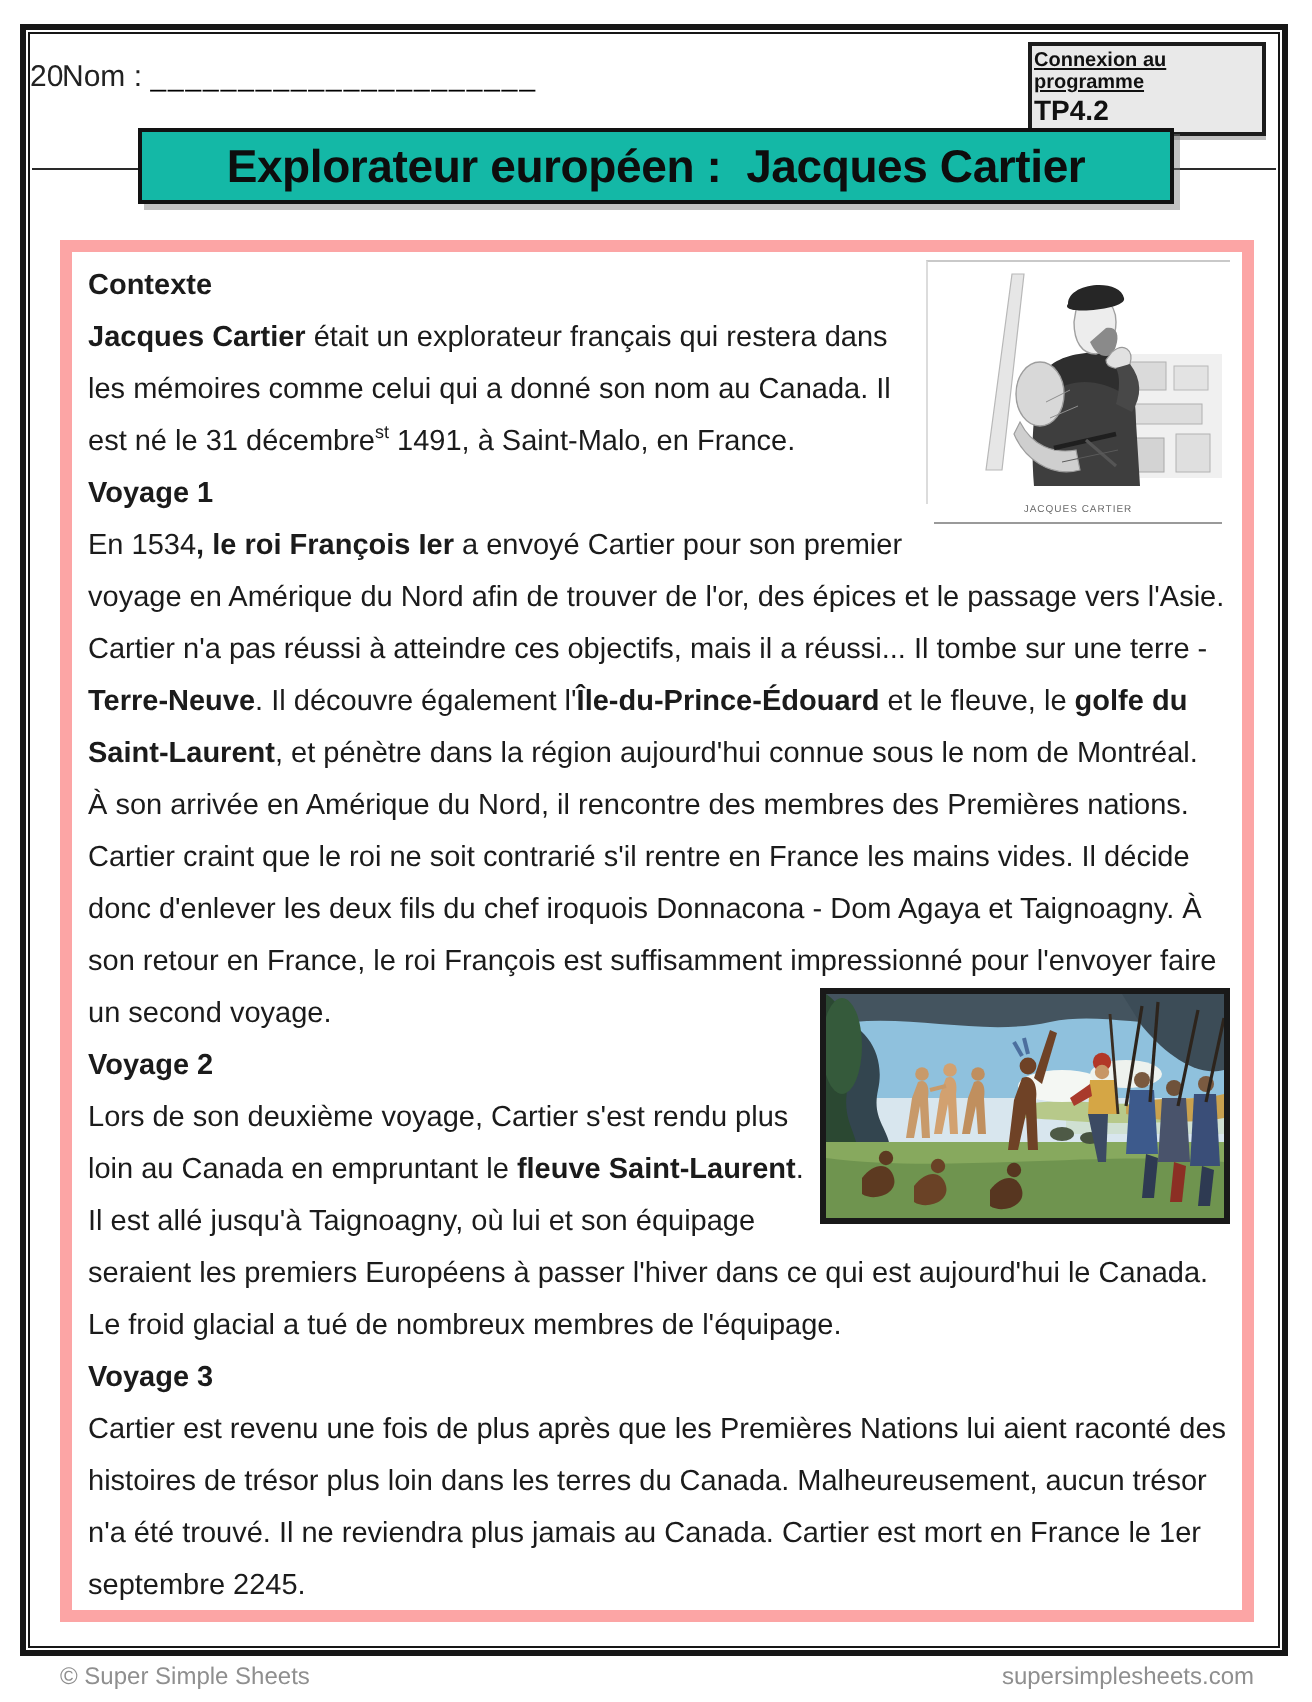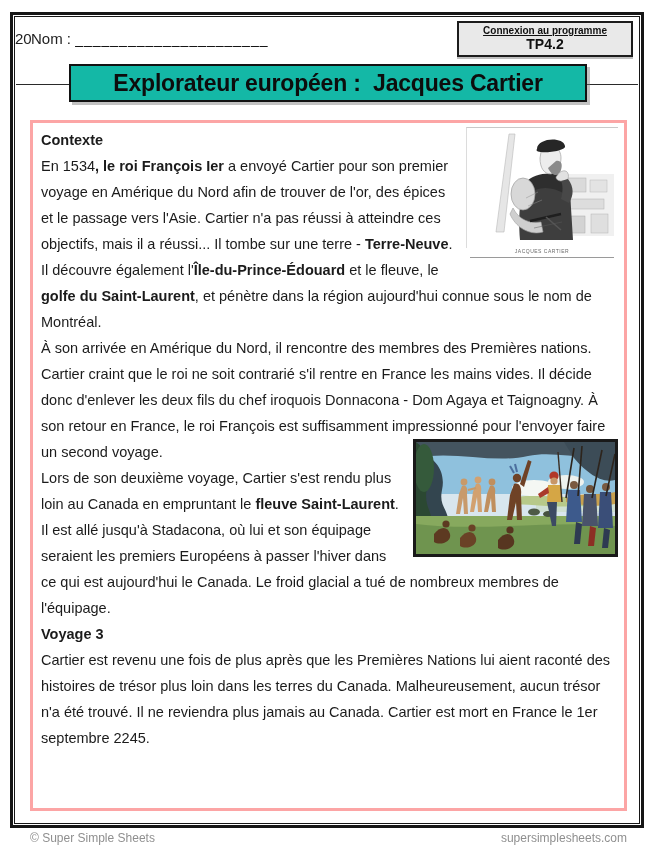--- a/index.html
+++ b/index.html
@@ -8,40 +8,40 @@
     font-family:"Liberation Sans", sans-serif;color:#1c1c1c;overflow:hidden;
   }
   .sheet{position:absolute;left:10px;top:12px;width:628px;height:810px;border:3px solid #161616;}
   .sheet-inner{position:absolute;inset:1px;border:1px solid #161616;background:#fff;}
 
   
   .name-row{position:absolute;left:16px;top:13px;font-size:15px;color:#222;}
   .name-blank{color:#000000;letter-spacing:1px;font-size:14px;}
   .score{position:absolute;left:0;right:0;top:13px;text-align:left;font-size:15px;color:#222;}
   .prog-box{
-    position:absolute;right:6px;top:4px;width:176px;box-sizing:border-box;
-    background:#e9e9e9;border:2px solid #1c1c1c;text-align:center;padding:2px 1px 3px;
+    position:absolute;right:6px;top:4px;width:119px;box-sizing:border-box;
+    background:#e9e9e9;border:2px solid #1c1c1c;padding:2px 1px 3px;
     box-shadow:0 2px 0 rgba(0,0,0,.25);
   }
   .prog-link{font-size:10px;font-weight:bold;text-decoration:underline;color:#111;}
   .prog-code{font-size:14px;font-weight:bold;color:#111;}
 
   
   .title-rule{position:absolute;left:1px;right:1px;top:67px;border-top:1px solid #2a2a2a;}
   .title-box{
     position:absolute;left:54px;top:47px;width:514px;height:34px;background:#14b8a6;
     border:2px solid #121212;box-shadow:3px 3px 0 rgba(120,120,120,.45);
     display:flex;align-items:center;justify-content:center;
     font-size:23px;font-weight:bold;letter-spacing:-.2px;white-space:pre;color:#0d0d0d;
   }
 
   
   .content{
     position:absolute;left:15px;top:103px;width:597px;height:691px;box-sizing:border-box;
-    border:3px solid #fca5a5;padding:4px 6px 0 8px;
+    border:6px solid #fca5a5;padding:4px 6px 0 8px;
     font-size:14.5px;line-height:26px;color:#1b1b1b;
   }
   .content p{margin:0;}
   .content .h{font-weight:bold;margin:0;}
   sup{font-size:9px;line-height:0;vertical-align:super;}
 
   .portrait-wrap{float:right;width:152px;margin:0 0 2px 10px;text-align:center;}
   .portrait-frame{border-top:1px solid #c9c9c9;border-left:1px solid #dcdcdc;background:#fff;}
   .portrait-caption{font-size:5px;line-height:7px;color:#6b6b6b;letter-spacing:.5px;}
   .portrait-rule{border-top:1px solid #9a9a9a;margin:2px 4px 0 4px;}
@@ -101,21 +101,23 @@
             <line x1="58" y1="70" x2="70" y2="64" stroke="#8f8f8f" stroke-width="0.5"></line>
             <line x1="60" y1="78" x2="74" y2="72" stroke="#8f8f8f" stroke-width="0.5"></line>
             <line x1="66" y1="100" x2="94" y2="94" stroke="#5a5a5a" stroke-width="0.5"></line>
           </svg>
         </div>
         <div class="portrait-caption">JACQUES CARTIER</div>
         <div class="portrait-rule"></div>
       </div>
 
       <p class="h">Contexte</p>
+      <p><b>Jacques Cartier</b><span> était un explorateur français qui restera dans les mémoires comme celui qui a donné son nom au Canada. Il est né le 31 décembre</span><sup>st</sup><span> 1491, à Saint-Malo, en France.</span></p>
 
+      <p class="h">Voyage 1</p>
       <p><span>En 1534</span><b>, le roi François Ier</b><span> a envoyé Cartier pour son premier voyage en Amérique du Nord afin de trouver de l'or, des épices et le passage vers l'Asie. Cartier n'a pas réussi à atteindre ces objectifs, mais il a réussi... Il tombe sur une terre - </span><b>Terre-Neuve</b><span>. Il découvre également l'</span><b>Île-du-Prince-Édouard</b><span> et le fleuve, le </span><b>golfe du Saint-Laurent</b><span>, et pénètre dans la région aujourd'hui connue sous le nom de Montréal.</span></p>
       <p><span>À son arrivée en Amérique du Nord, il rencontre des membres des Premières nations. Cartier craint que le roi ne soit contrarié s'il rentre en France les mains vides. Il décide donc d'enlever les deux fils du chef iroquois Donnacona - Dom Agaya et Taignoagny. À son retour en France, le roi François est suffisamment impressionné pour l'envoyer faire un second voyage.</span></p>
 
       <div class="painting-wrap">
         <div class="painting-frame">
           <svg width="199" height="112" viewBox="0 0 199 112">
             <rect width="199" height="112" fill="#8fc1dd"></rect>
             <rect y="52" width="199" height="26" fill="#d8e6ee"></rect>
             <path d="M120 58 C150 52 180 56 199 52 L199 70 L120 70 Z" fill="#cfe0d2"></path>
             <path d="M96 56 C120 50 150 58 170 54 L170 64 C140 66 110 62 96 62 Z" fill="#b7c98a"></path>
@@ -171,21 +173,22 @@
             <path d="M188 86 L186 106 L192 106 L194 88 Z" fill="#2e3a52"></path>
             <line x1="150" y1="56" x2="158" y2="6" stroke="#2d241c" stroke-width="1.6"></line>
             <line x1="162" y1="54" x2="166" y2="4" stroke="#2d241c" stroke-width="1.6"></line>
             <line x1="176" y1="56" x2="186" y2="8" stroke="#2d241c" stroke-width="1.6"></line>
             <line x1="190" y1="54" x2="199" y2="12" stroke="#2d241c" stroke-width="1.6"></line>
             <line x1="146" y1="60" x2="142" y2="10" stroke="#3a2d22" stroke-width="1.4"></line>
           </svg>
         </div>
       </div>
 
-      <p><span>Lors de son deuxième voyage, Cartier s'est rendu plus loin au Canada en empruntant le </span><b>fleuve Saint-Laurent</b><span>. Il est allé jusqu'à Stadacona, où lui et son équipage seraient les premiers Européens à passer l'hiver dans ce qui est aujourd'hui le Canada. Le froid glacial a tué de nombreux membres de l'équipage.</span></p>
+      <p class="h">Voyage 2</p>
+      <p><span>Lors de son deuxième voyage, Cartier s'est rendu plus loin au Canada en empruntant le </span><b>fleuve Saint-Laurent</b><span>. Il est allé jusqu'à Taignoagny, où lui et son équipage seraient les premiers Européens à passer l'hiver dans ce qui est aujourd'hui le Canada. Le froid glacial a tué de nombreux membres de l'équipage.</span></p>
 
       <p class="h">Voyage 3</p>
       <p><span>Cartier est revenu une fois de plus après que les Premières Nations lui aient raconté des histoires de trésor plus loin dans les terres du Canada. Malheureusement, aucun trésor n'a été trouvé. Il ne reviendra plus jamais au Canada. Cartier est mort en France le 1er septembre 2245.</span></p>
 
     </div>
   </div>
 </div>
 
 <div class="footer">
   <span>© Super Simple Sheets</span>

